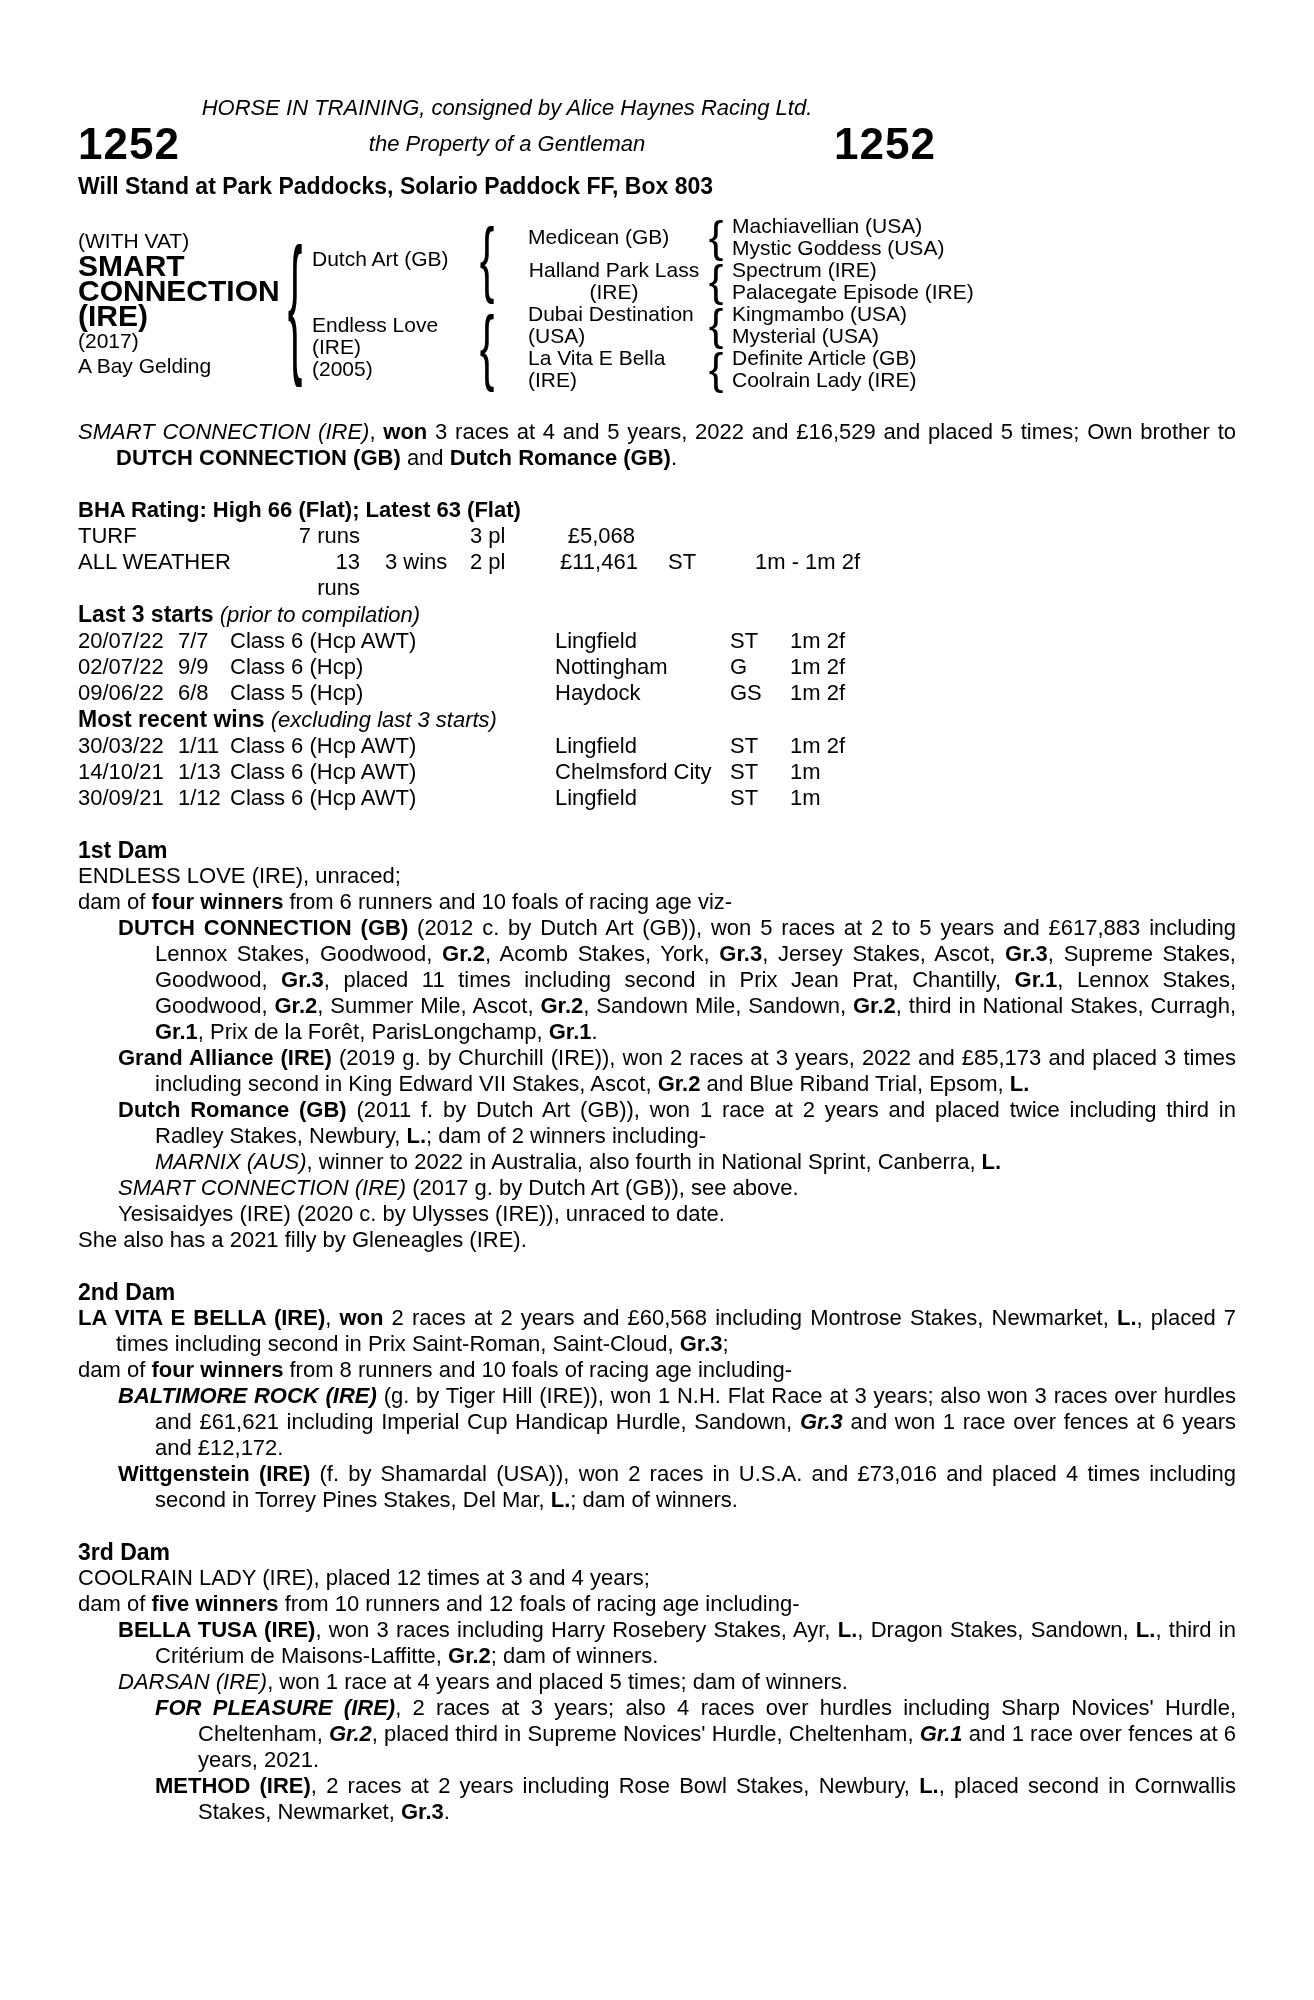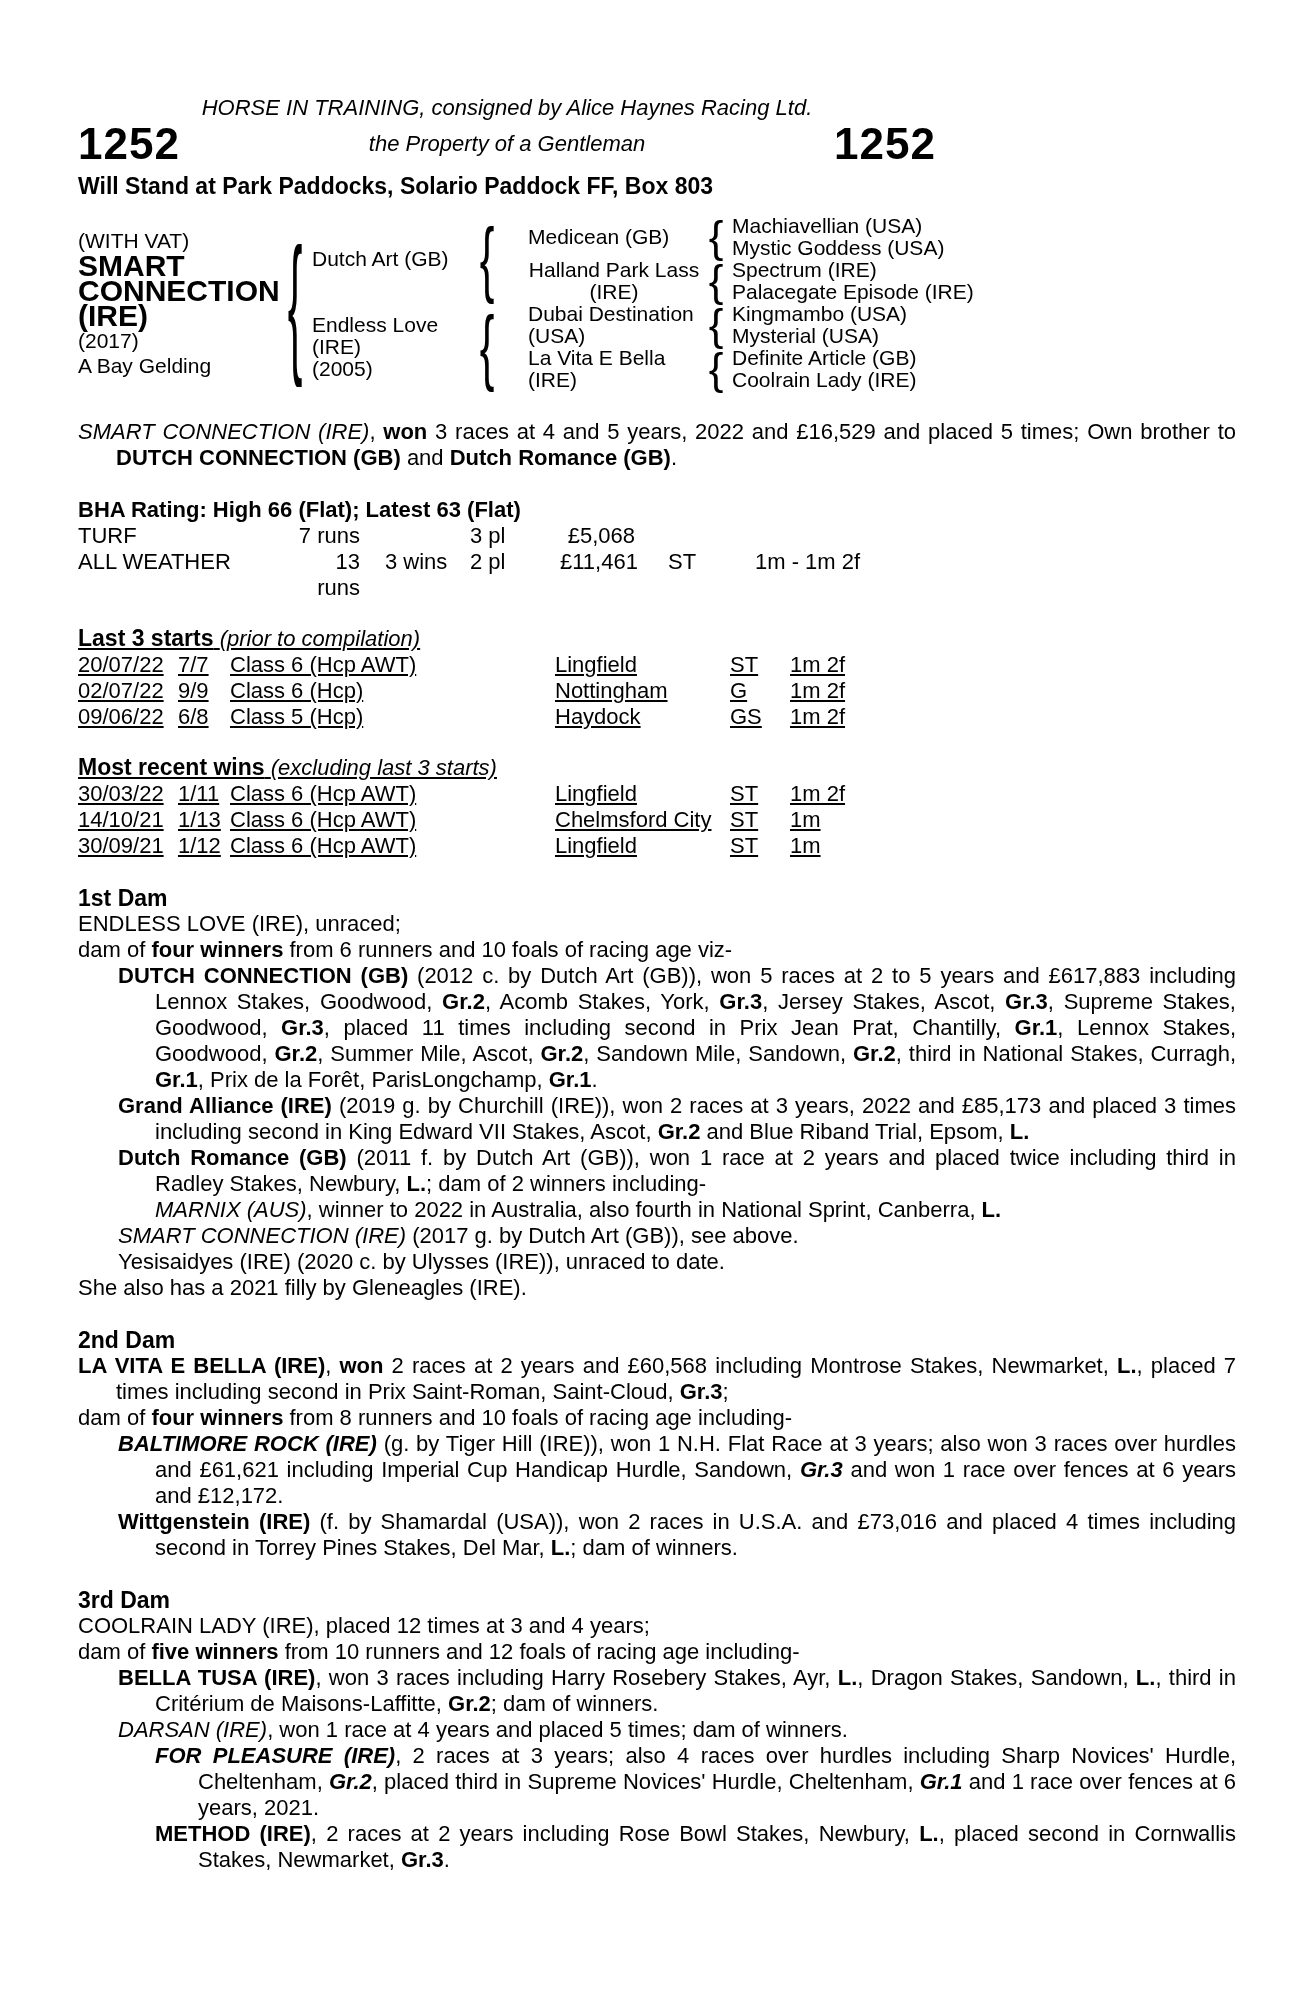--- a/index.html
+++ b/index.html
@@ -58,21 +58,21 @@
 
   
   .bha{margin-top:26px;}
   .bha-heading{font-weight:bold;}
   .bha-row{display:grid;grid-template-columns:210px 72px 110px 90px 75px 120px auto;}
   .bha-row .c2{text-align:right;}
   .bha-row .c3{padding-left:25px;}
   .bha-row .c5{text-align:right;}
   .bha-row .c6{padding-left:33px;}
 
-  .starts{margin-top:24px;text-decoration:underline;}
+  .starts{}
   .sec-heading .b{font-size:23px;}
   .start-row{display:grid;grid-template-columns:100px 52px 325px 175px 60px auto;}
 
   .dam-heading{font-weight:bold;margin-top:26px;font-size:23px;}
 </style>
 </head>
 <body>
 
 <div class="page">
 

